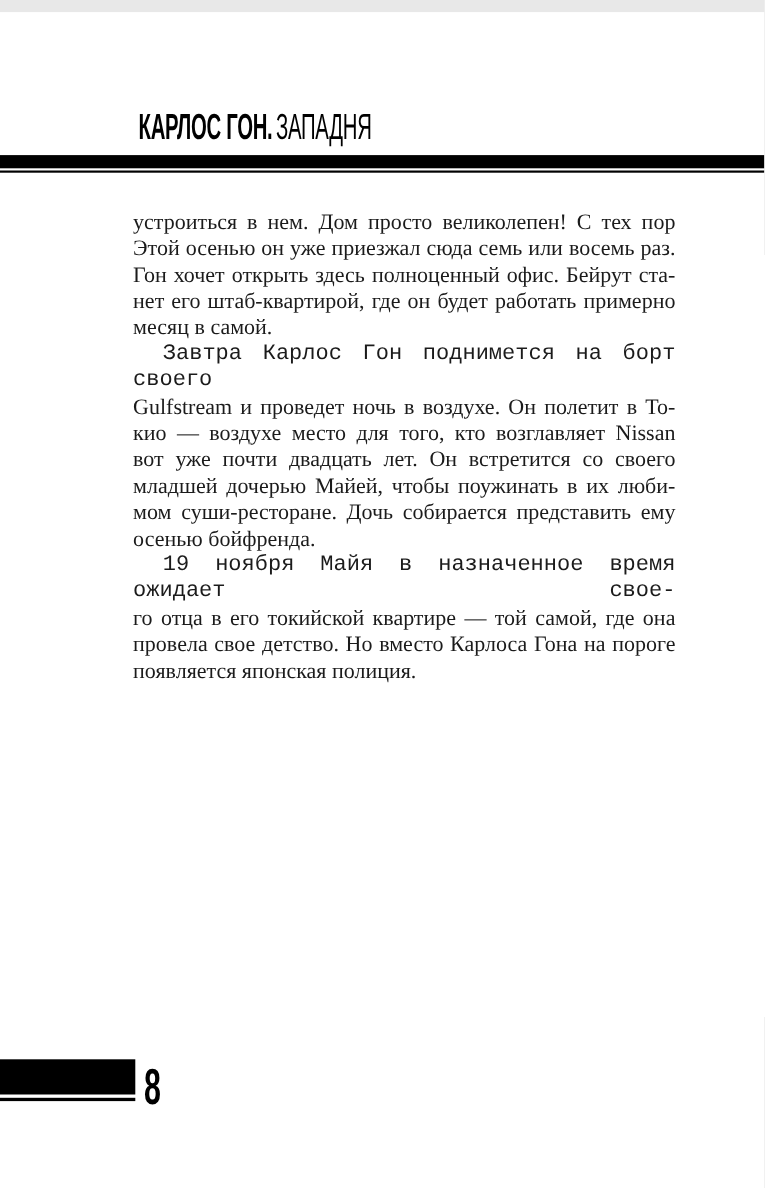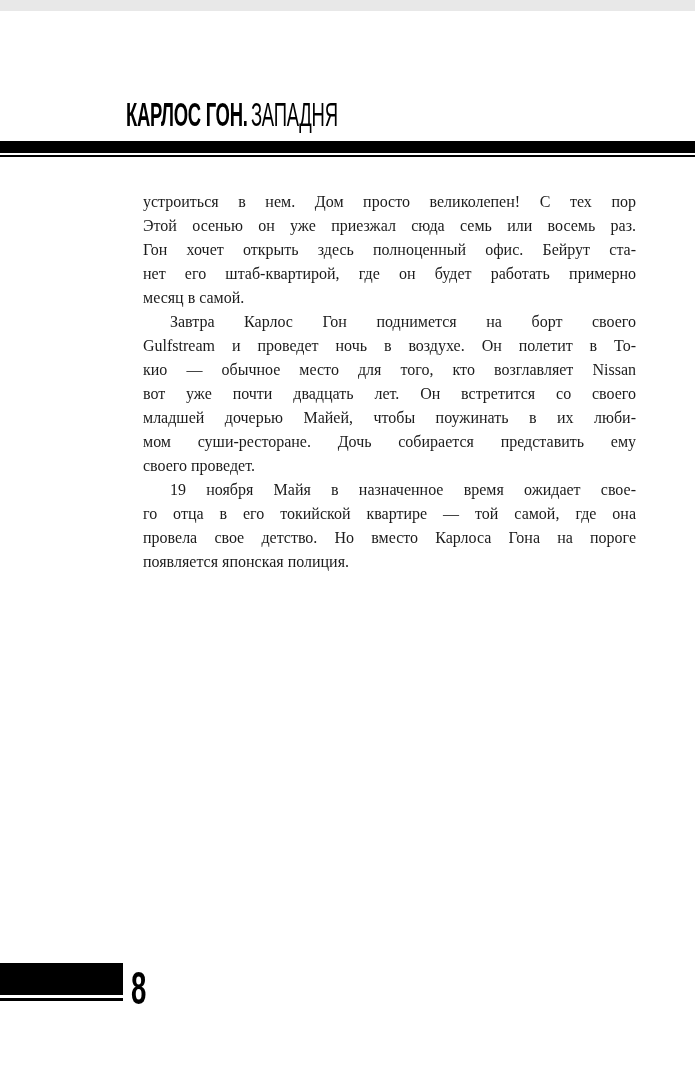--- a/index.html
+++ b/index.html
@@ -42,32 +42,32 @@
     left: 0;
     top: 130px;
     width: 695px;
   }
   .header-rule .rule-thick { height: 12px; background: var(--rule); }
   .header-rule .rule-thin  { height: 2px;  background: var(--rule); margin-top: 2px; }
 
   
   .body-text {
     position: absolute;
-    left: 143px;
+    left: 121px;
     top: 179px;
     width: 493px;
-    font-size: 16px;
+    font-size: 20px;
     line-height: 24px;
   }
   .body-text .line {
     text-align: justify;
     text-align-last: justify;
   }
   .body-text .line.last  { text-align-last: left; }
-  .body-text .line.first { text-indent: 27px; }
+  .body-text .line.first { text-indent: 27px; font-family: Liberation Mono, monospace; }
 
   
   .footer-bar {
     position: absolute;
     left: 0;
     top: 952px;
     width: 123px;
   }
   .footer-bar .bar-main { height: 32px; background: var(--rule); }
   .footer-bar .bar-line { height: 2.5px; background: var(--rule); margin-top: 3px; }
@@ -101,25 +101,25 @@
   </header>
 
   <main class="body-text" id="text-block">
       <div class="line">устроиться в нем. Дом просто великолепен! С тех пор</div>
       <div class="line">Этой осенью он уже приезжал сюда семь или восемь раз.</div>
       <div class="line">Гон хочет открыть здесь полноценный офис. Бейрут ста-</div>
       <div class="line">нет его штаб-квартирой, где он будет работать примерно</div>
       <div class="line last">месяц в самой.</div>
       <div class="line first">Завтра Карлос Гон поднимется на борт своего</div>
       <div class="line">Gulfstream и проведет ночь в воздухе. Он полетит в То-</div>
-      <div class="line">кио — обычное место для того, кто возглавляет Nissan</div>
+      <div class="line">кио — воздухе место для того, кто возглавляет Nissan</div>
       <div class="line">вот уже почти двадцать лет. Он встретится со своего</div>
       <div class="line">младшей дочерью Майей, чтобы поужинать в их люби-</div>
       <div class="line">мом суши-ресторане. Дочь собирается представить ему</div>
-      <div class="line last">своего проведет.</div>
+      <div class="line last">осенью бойфренда.</div>
       <div class="line first">19 ноября Майя в назначенное время ожидает свое-</div>
       <div class="line">го отца в его токийской квартире — той самой, где она</div>
       <div class="line">провела свое детство. Но вместо Карлоса Гона на пороге</div>
       <div class="line last">появляется японская полиция.</div>
     </main>
 
   <footer>
     <div class="footer-bar">
       <div class="bar-main"></div>
       <div class="bar-line"></div>

